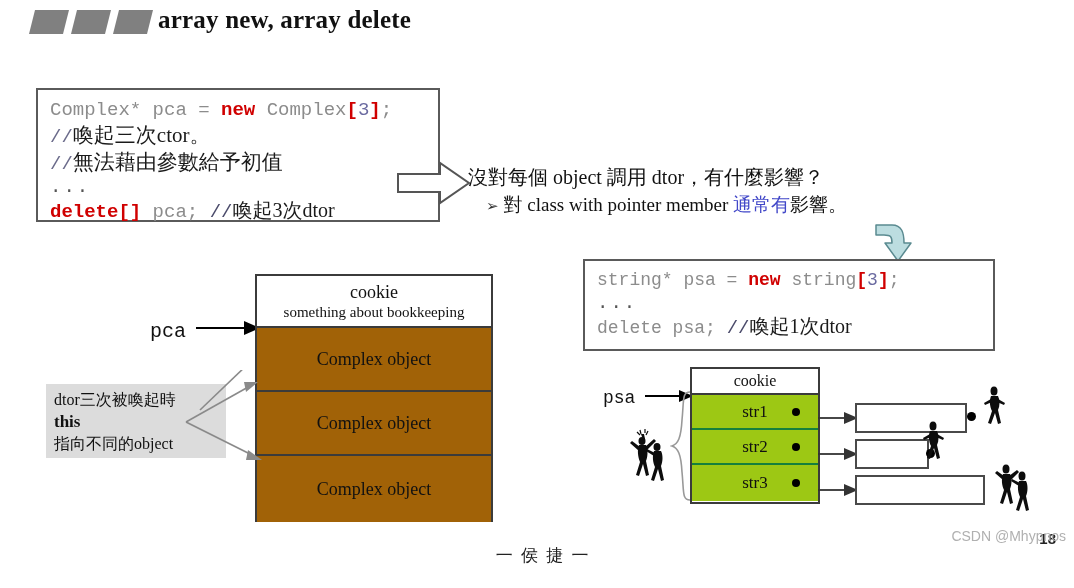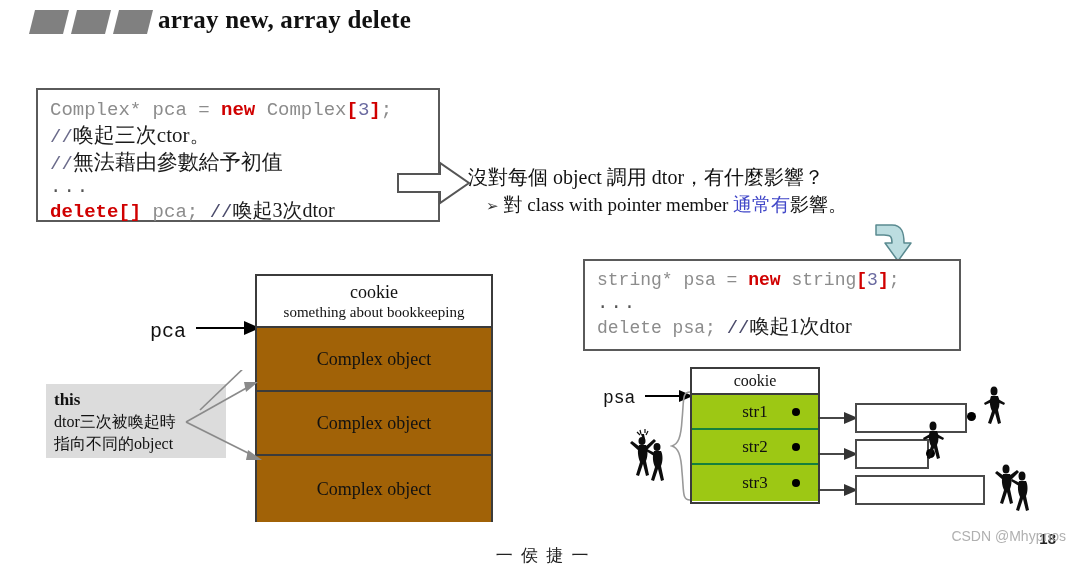--- a/index.html
+++ b/index.html
@@ -41,21 +41,21 @@
     border: 2px solid #5a5a5a;
     background: #ffffff;
     font-family: "Liberation Mono", "DejaVu Sans Mono", monospace;
     box-sizing: border-box;
   }
   #code-box-1 {
     left: 36px; top: 88px; width: 404px; height: 134px;
     padding: 8px 0 6px 12px;
   }
   #code-box-2 {
-    left: 583px; top: 259px; width: 378px; height: 92px;
+    left: 583px; top: 259px; width: 412px; height: 92px;
     padding: 7px 0 5px 12px;
   }
   .code-line {
     font-size: 19px;
     line-height: 25px;
     white-space: nowrap;
     color: #9a9a9a;
   }
   #code-box-2 .code-line { font-size: 18px; line-height: 25px; }
   .tk-plain { color: #8c8c8c; }
@@ -280,22 +280,22 @@
   <div id="pca-cookie">
     <div class="cookie-title">cookie</div>
     <div class="cookie-sub">something about bookkeeping</div>
   </div>
   <div class="obj-cell">Complex object</div>
   <div class="obj-cell">Complex object</div>
   <div class="obj-cell last">Complex object</div>
 </div>
 
 <div class="abs" id="dtor-note">
+  <div class="note-line">dtor三次被喚起時</div>
   <div class="note-line note-bold">this</div>
-  <div class="note-line">dtor三次被喚起時</div>
   <div class="note-line">指向不同的object</div>
 </div>
 <svg class="abs" id="dtor-arrows" viewBox="0 0 100 110">
   <line x1="6" y1="52" x2="70" y2="16" stroke="#8a8a8a" stroke-width="1.6"></line>
   <polygon points="78,12 64,12 66,22" fill="#8a8a8a"></polygon>
   <line x1="6" y1="52" x2="74" y2="86" stroke="#8a8a8a" stroke-width="1.6"></line>
   <polygon points="82,90 68,80 66,90" fill="#8a8a8a"></polygon>
   <line x1="20" y1="40" x2="68" y2="-6" stroke="#8a8a8a" stroke-width="1.6"></line>
 </svg>
 

